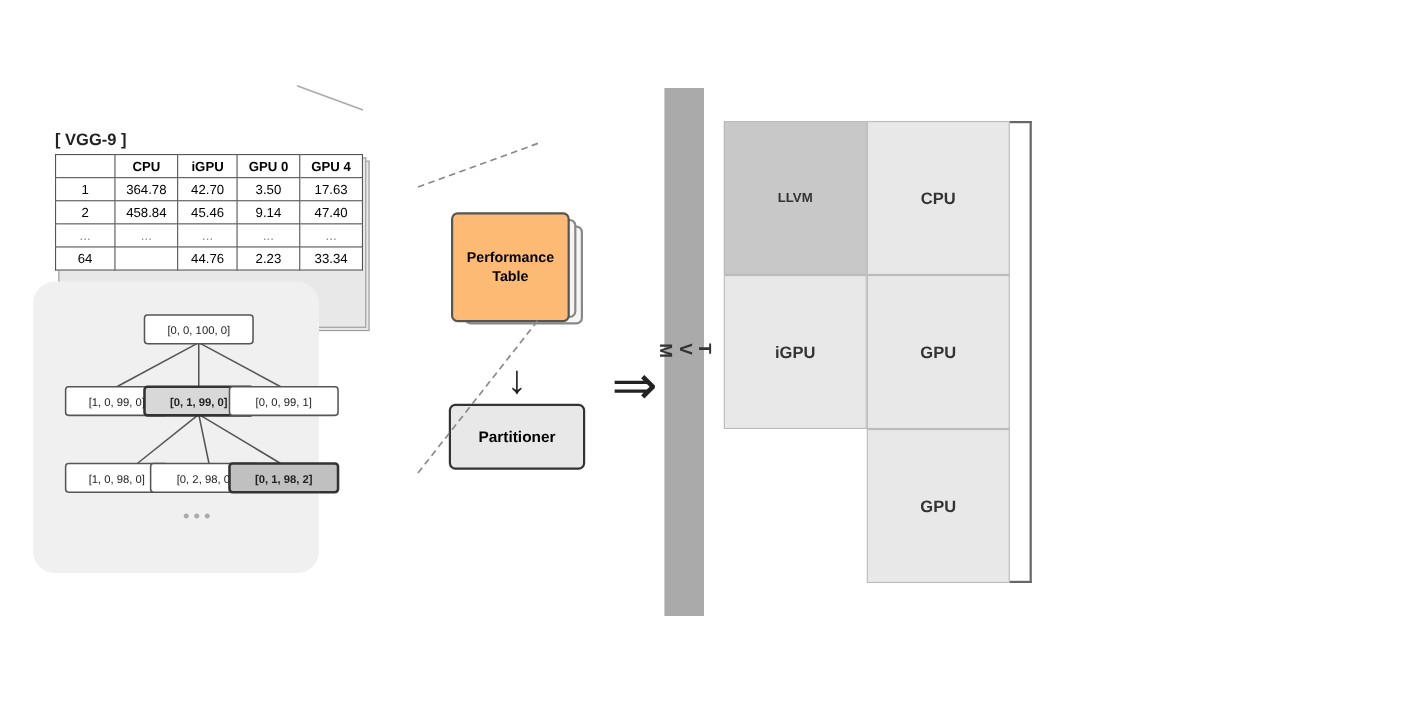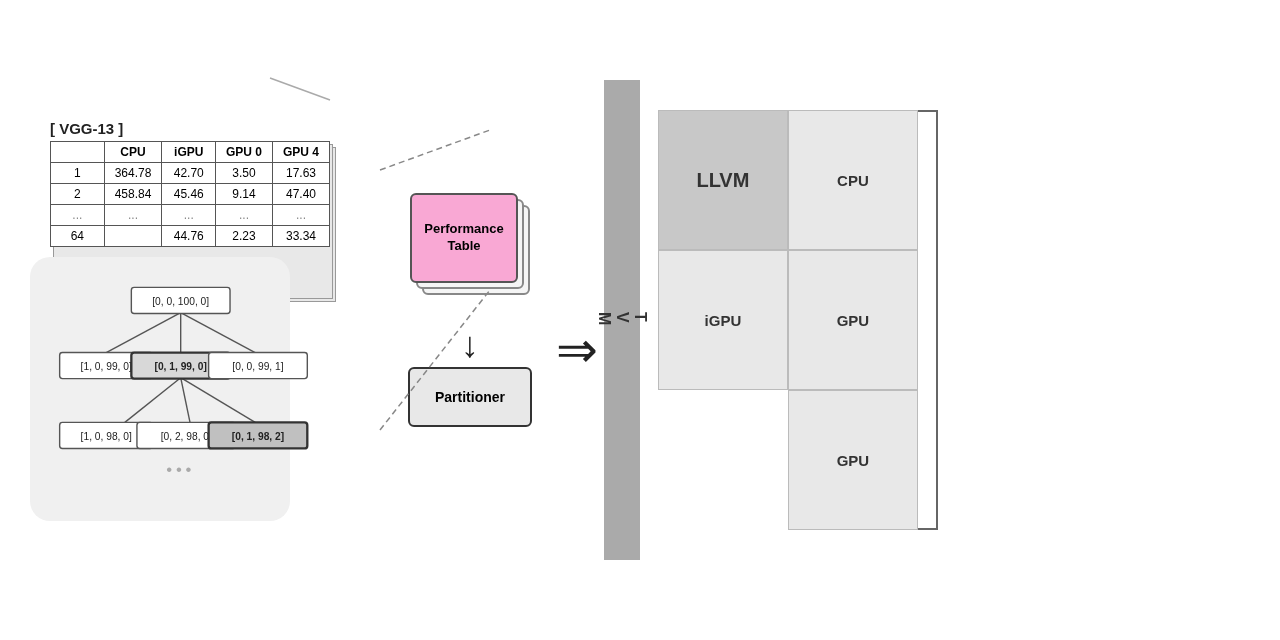--- a/index.html
+++ b/index.html
@@ -96,23 +96,23 @@
       position: absolute;
       border: 2px solid #888;
       background: #f5f5f5;
       border-radius: 6px;
     }
     .perf-box-shadow-1 { top: 12px; left: 12px; width: 108px; height: 90px; }
     .perf-box-shadow-2 { top: 6px; left: 6px; width: 108px; height: 90px; }
     .perf-box-main {
       position: absolute;
       top: 0; left: 0;
-      width: 108px; height: 90px;
+      width: 108px; height: 100px;
       border: 2px solid #555;
-      background: #f9a8d4;
+      background: #fdba74;
       border-radius: 6px;
       display: flex;
       align-items: center;
       justify-content: center;
       font-weight: bold;
       font-size: 13px;
       text-align: center;
       line-height: 1.3;
       z-index: 3;
     }
@@ -156,21 +156,21 @@
       align-items: center;
       justify-content: center;
       border: 1px solid #bbb;
       font-size: 15px;
       font-weight: bold;
       color: #333;
       background: #e0e0e0;
     }
     .target-cell.backend {
       background: #c8c8c8;
-      font-size: 20px;
+      font-size: 12px;
     }
     .target-cell.device {
       background: #e8e8e8;
     }
     .target-cell.empty {
       background: transparent;
       border: none;
     }
 
     
@@ -196,21 +196,21 @@
     }
   </style>
 </head>
 <body>
 
 <div class="diagram-container">
 
   <div class="left-section">
 
     <div class="vgg-container">
-      <div class="vgg-label">[ VGG-13 ]</div>
+      <div class="vgg-label">[ VGG-9 ]</div>
       <div class="table-stack">
         <div class="table-shadow table-shadow-1"></div>
         <div class="table-shadow table-shadow-2"></div>
         <table class="perf-table">
           <thead>
             <tr>
               <th></th>
               <th>CPU</th>
               <th>iGPU</th>
               <th>GPU 0</th>

